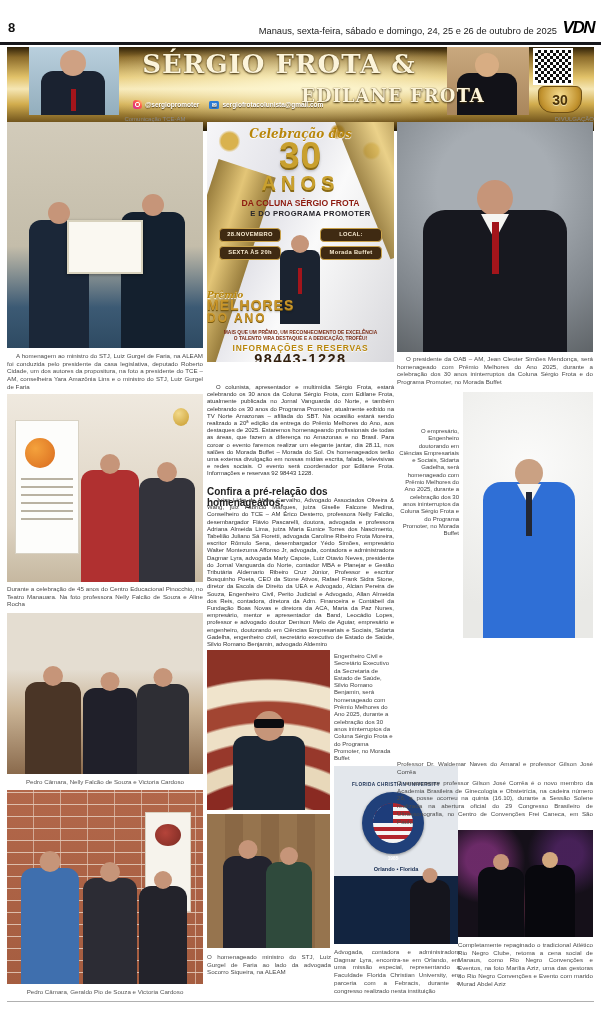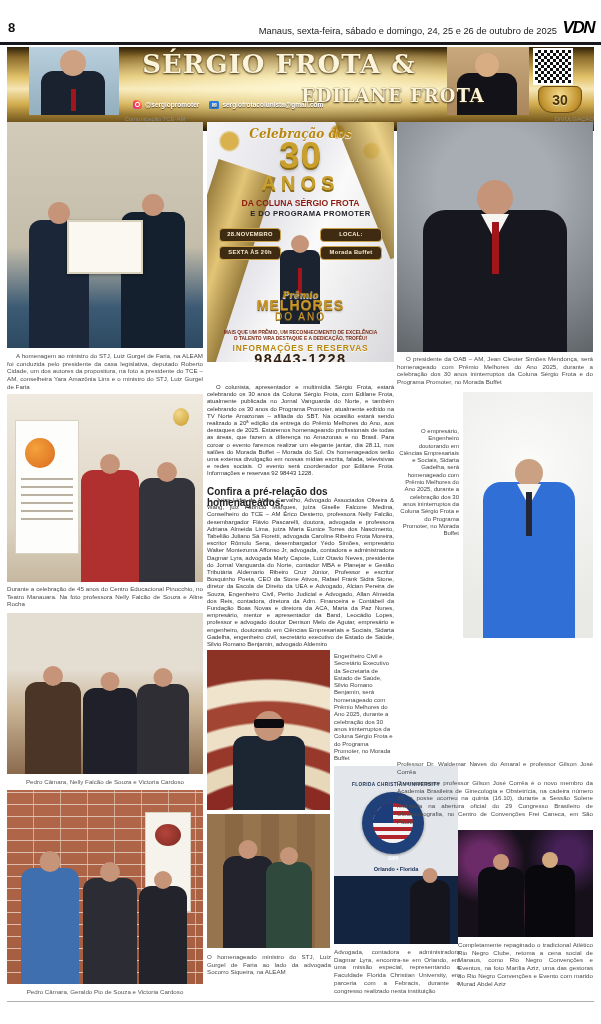--- a/index.html
+++ b/index.html
@@ -121,26 +121,26 @@
      color:#c9a02e;letter-spacing:5px;text-shadow:0 2px 0 #8a6a14;}
   #p-coluna{top:76px;width:100%;text-align:center;font-weight:800;font-size:8.6px;color:#8e1b10;}
   #p-programa{top:87px;width:100%;text-align:center;font-weight:800;font-size:7.6px;color:#26242a;letter-spacing:.4px;padding-left:20px;}
   .btn-l{left:12px;top:106px;width:62px;display:grid;gap:4px;}
   .btn-r{left:113px;top:106px;width:62px;display:grid;gap:4px;}
   .pbtn{background:#3f2a12;border:1px solid #c9a24a;border-radius:4px;color:#f7ead0;
      font-weight:700;font-size:5.8px;line-height:1;padding:3px 2px;text-align:center;letter-spacing:.3px;}
   #p-man{left:69px;top:102px;width:48px;height:100px;}
   #p-man .fig{left:4px;bottom:0;width:40px;height:74px;--c:#1b2330;--hs:18px;border-radius:8px 8px 0 0;}
   #p-man .tie{left:22px;top:44px;width:4px;height:26px;}
-  #p-award{left:0;top:168px;width:100%;text-align:center;}
+  #p-award{left:0;top:168px;width:100%;}
   #p-award .aw-script{display:block;font-family:"DejaVu Serif",serif;font-style:italic;font-weight:700;
      font-size:9px;color:#b8860b;margin-bottom:-3px;text-shadow:0 1px 1px #fff;}
   #p-award .aw1{display:block;font-weight:900;font-size:14px;color:#c9962a;letter-spacing:1px;
      text-shadow:0 1px 0 #7a5a10,0 2px 2px rgba(0,0,0,.25);}
-  #p-award .aw2{display:block;font-weight:400;font-size:10px;color:#c9962a;letter-spacing:2px;
+  #p-award .aw2{display:block;font-weight:700;font-size:12px;color:#c9962a;letter-spacing:2px;
      margin-top:-2px;text-shadow:0 1px 0 #7a5a10;}
   #p-tg1{left:8px;top:208px;width:171px;text-align:center;font-weight:700;font-size:4.9px;color:#7a2a14;}
   #p-tg2{left:8px;top:214px;width:171px;text-align:center;font-weight:700;font-size:4.9px;color:#7a2a14;}
   #p-info{top:221px;width:100%;text-align:center;font-weight:800;font-size:8.4px;color:#b8860b;
      letter-spacing:.8px;text-shadow:0 1px 1px #fff;}
   #p-phone{top:229px;width:100%;text-align:center;font-weight:900;font-size:14.5px;color:#33200e;letter-spacing:1.5px;}
 
   #art-title{left:207px;top:366px;width:187px;text-align:center;font-family:"DejaVu Serif",serif;
      font-weight:700;font-size:13px;color:#a5150f;letter-spacing:.2px;}
   #art-lead{left:207px;top:384px;width:187px;}

